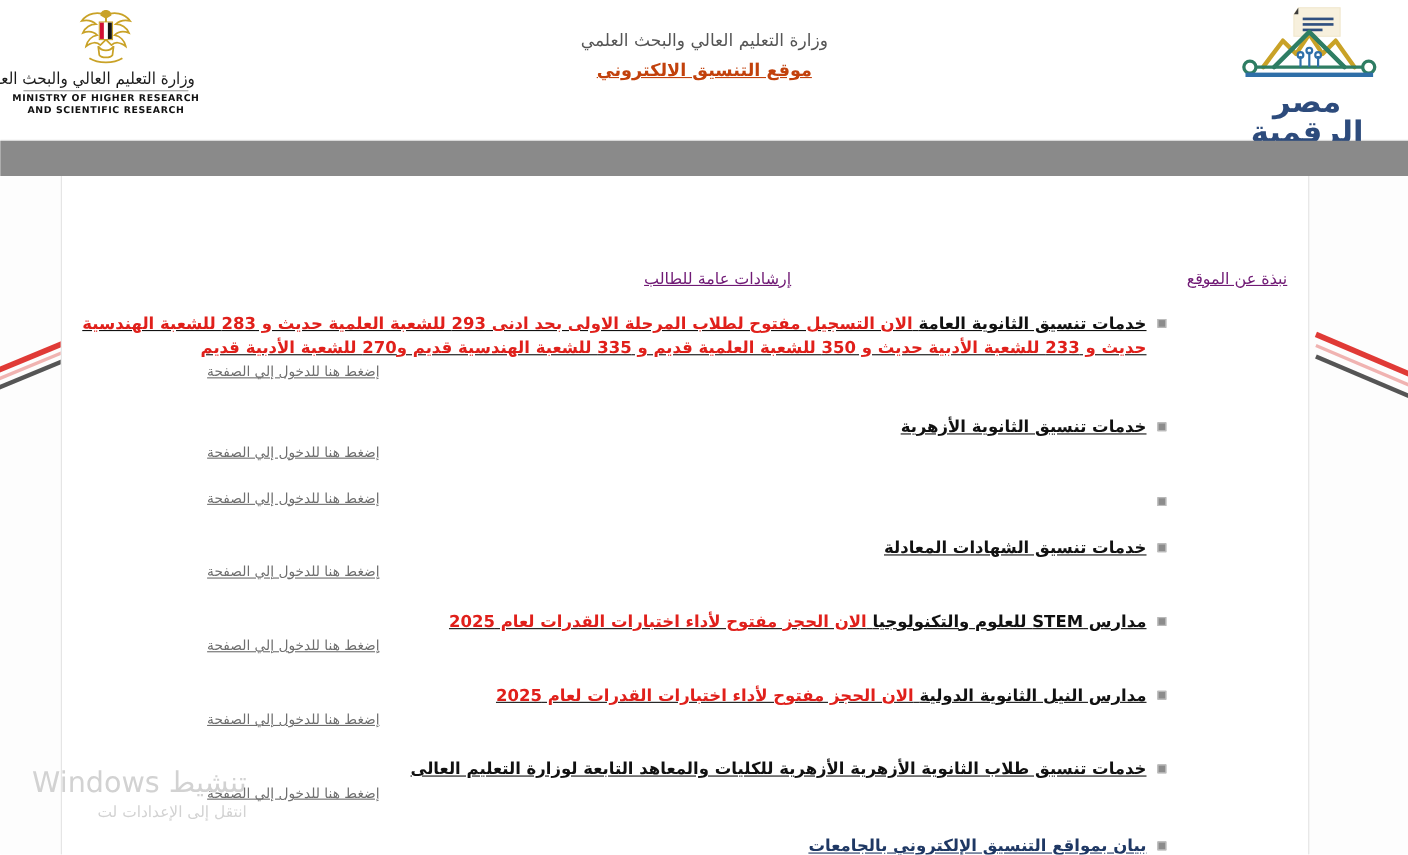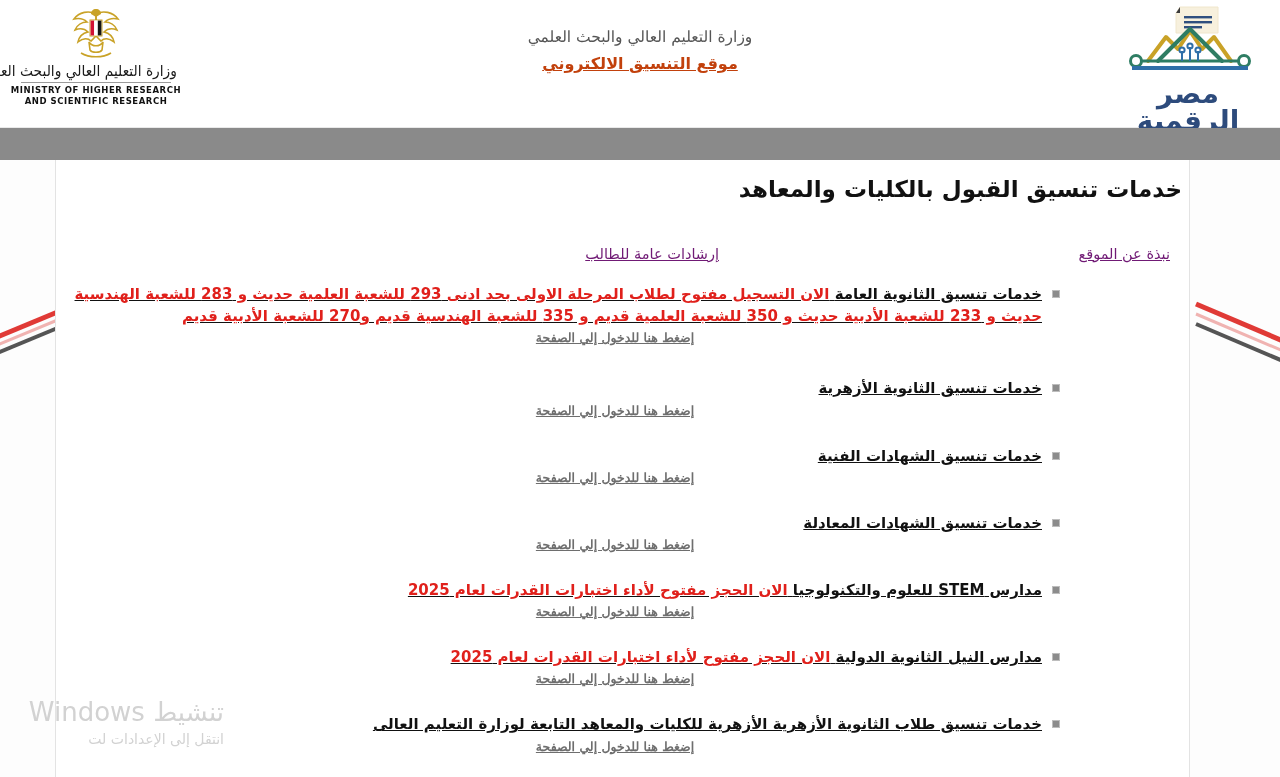--- a/index.html
+++ b/index.html
@@ -241,23 +241,22 @@
     font-weight: bold;
   }
   .service-title.blueish { color: #1f3864; font-weight: bold; }
   .service-sub {
     display: block;
     font-family: "DejaVu Serif", "Liberation Serif", serif;
     font-size: 12.5px;
     color: #6e6e6e;
     margin-top: 3px;
     padding-left: 128px;
-    text-align: center;
+    text-align: left;
     cursor: pointer;
-    font-weight: bold;
   }
 
   
   .item-0 { margin-bottom: 32px; }
   .item-1, .item-2, .item-3 { margin-bottom: 27px; }
   .item-4, .item-5 { margin-bottom: 27px; }
   .item-6 { margin-bottom: 30px; }
 
   
   .win-watermark {
@@ -365,21 +364,20 @@
     <line x1="-4" y1="52" x2="78" y2="18" stroke="#e03a36" stroke-width="5"></line>
     <line x1="-4" y1="60" x2="78" y2="26" stroke="#f0b3b1" stroke-width="3"></line>
     <line x1="-4" y1="68" x2="78" y2="34" stroke="#555555" stroke-width="4"></line>
   </svg>
   <svg class="ribbon ribbon-right" viewBox="0 0 100 78">
     <line x1="104" y1="56" x2="10" y2="16" stroke="#e03a36" stroke-width="5"></line>
     <line x1="104" y1="66" x2="10" y2="26" stroke="#f0b3b1" stroke-width="3"></line>
     <line x1="104" y1="76" x2="10" y2="36" stroke="#555555" stroke-width="4"></line>
   </svg>
 
-  <h1 class="page-title">خدمات تنسيق القبول بالكليات والمعاهد</h1>
 
   <nav class="nav-links">
     <a class="nav-link nav-link-0" href="#">نبذة عن الموقع</a>
     <a class="nav-link nav-link-1" href="#">إرشادات عامة للطالب</a>
   </nav>
 
   <div class="services">
 
     <div class="service-item item-0">
       <span class="bullet"></span>
@@ -393,23 +391,20 @@
     <div class="service-item item-1">
       <span class="bullet"></span>
       <a class="service-title" href="#">
         <span>خدمات تنسيق الثانوية الأزهرية</span>
       </a>
       <a class="service-sub" href="#">إضغط هنا للدخول إلي الصفحة</a>
     </div>
 
     <div class="service-item item-2">
       <span class="bullet"></span>
-      <a class="service-title" href="#">
-        <span>خدمات تنسيق الشهادات الفنية</span>
-      </a>
       <a class="service-sub" href="#">إضغط هنا للدخول إلي الصفحة</a>
     </div>
 
     <div class="service-item item-3">
       <span class="bullet"></span>
       <a class="service-title" href="#">
         <span>خدمات تنسيق الشهادات المعادلة</span>
       </a>
       <a class="service-sub" href="#">إضغط هنا للدخول إلي الصفحة</a>
     </div>

